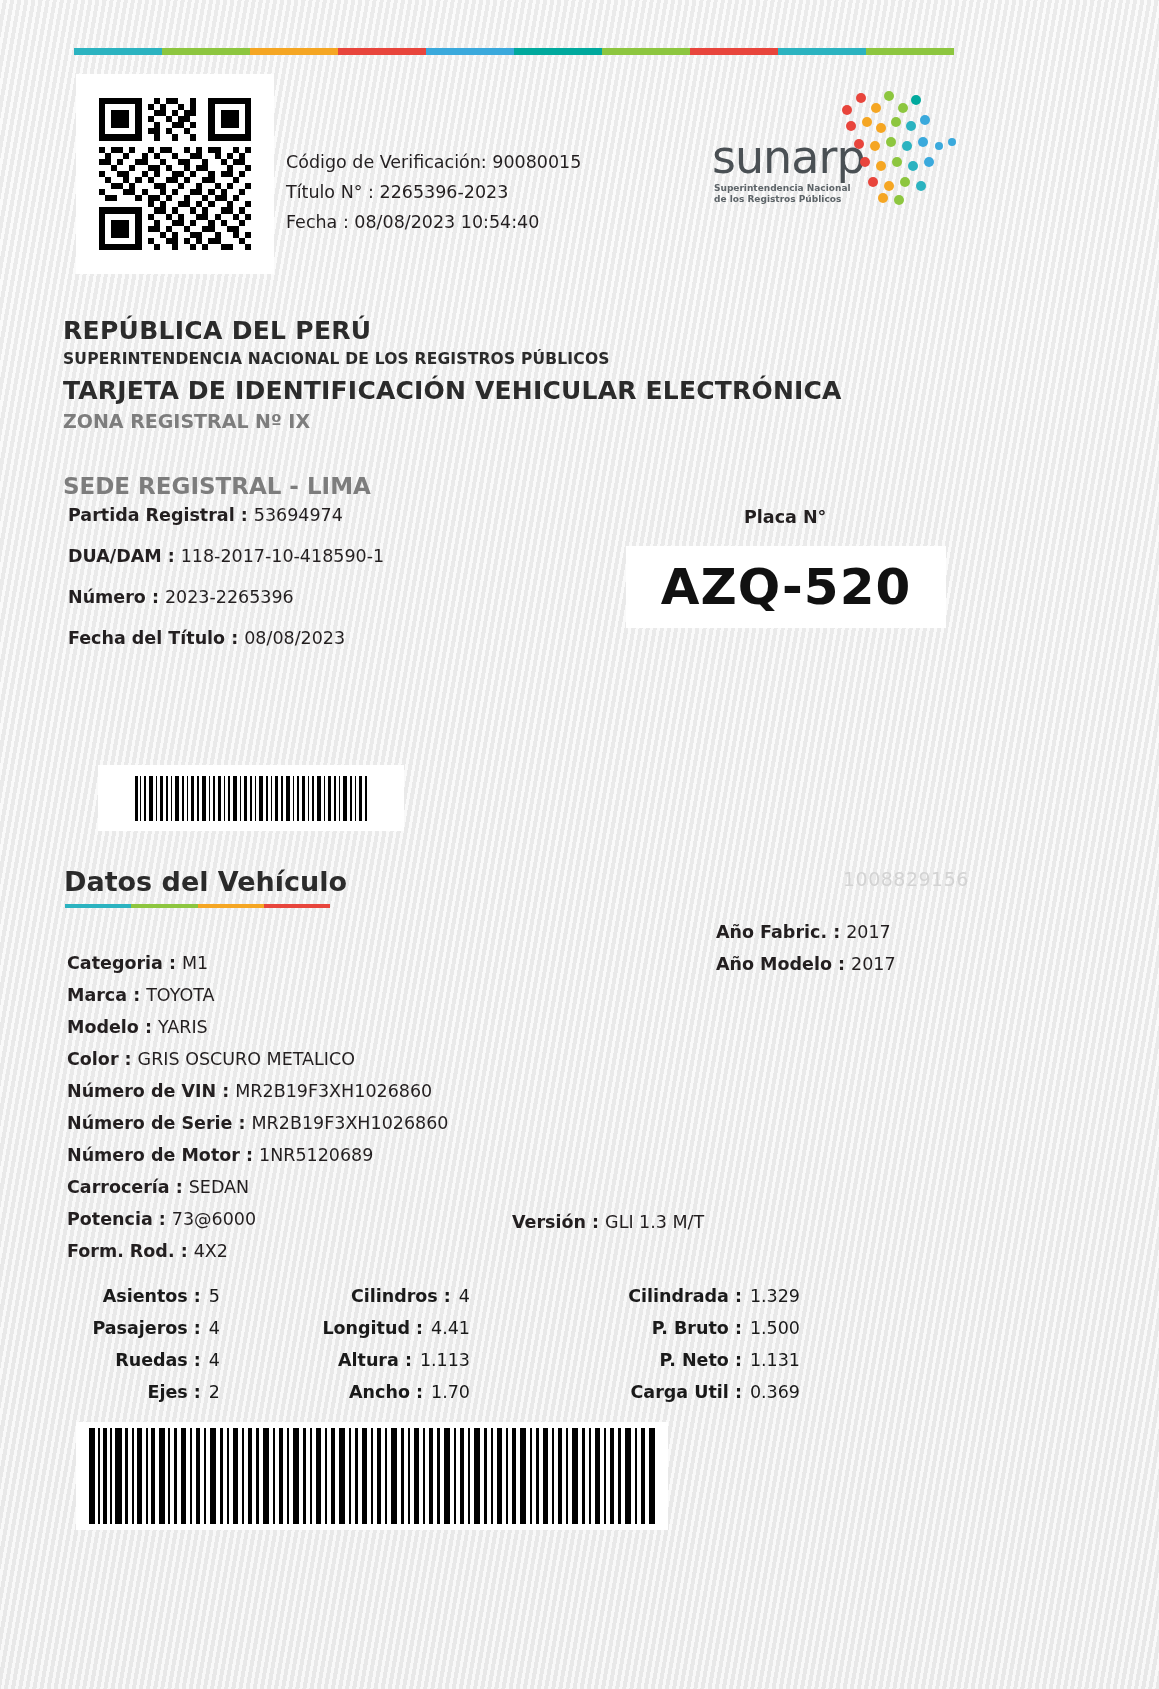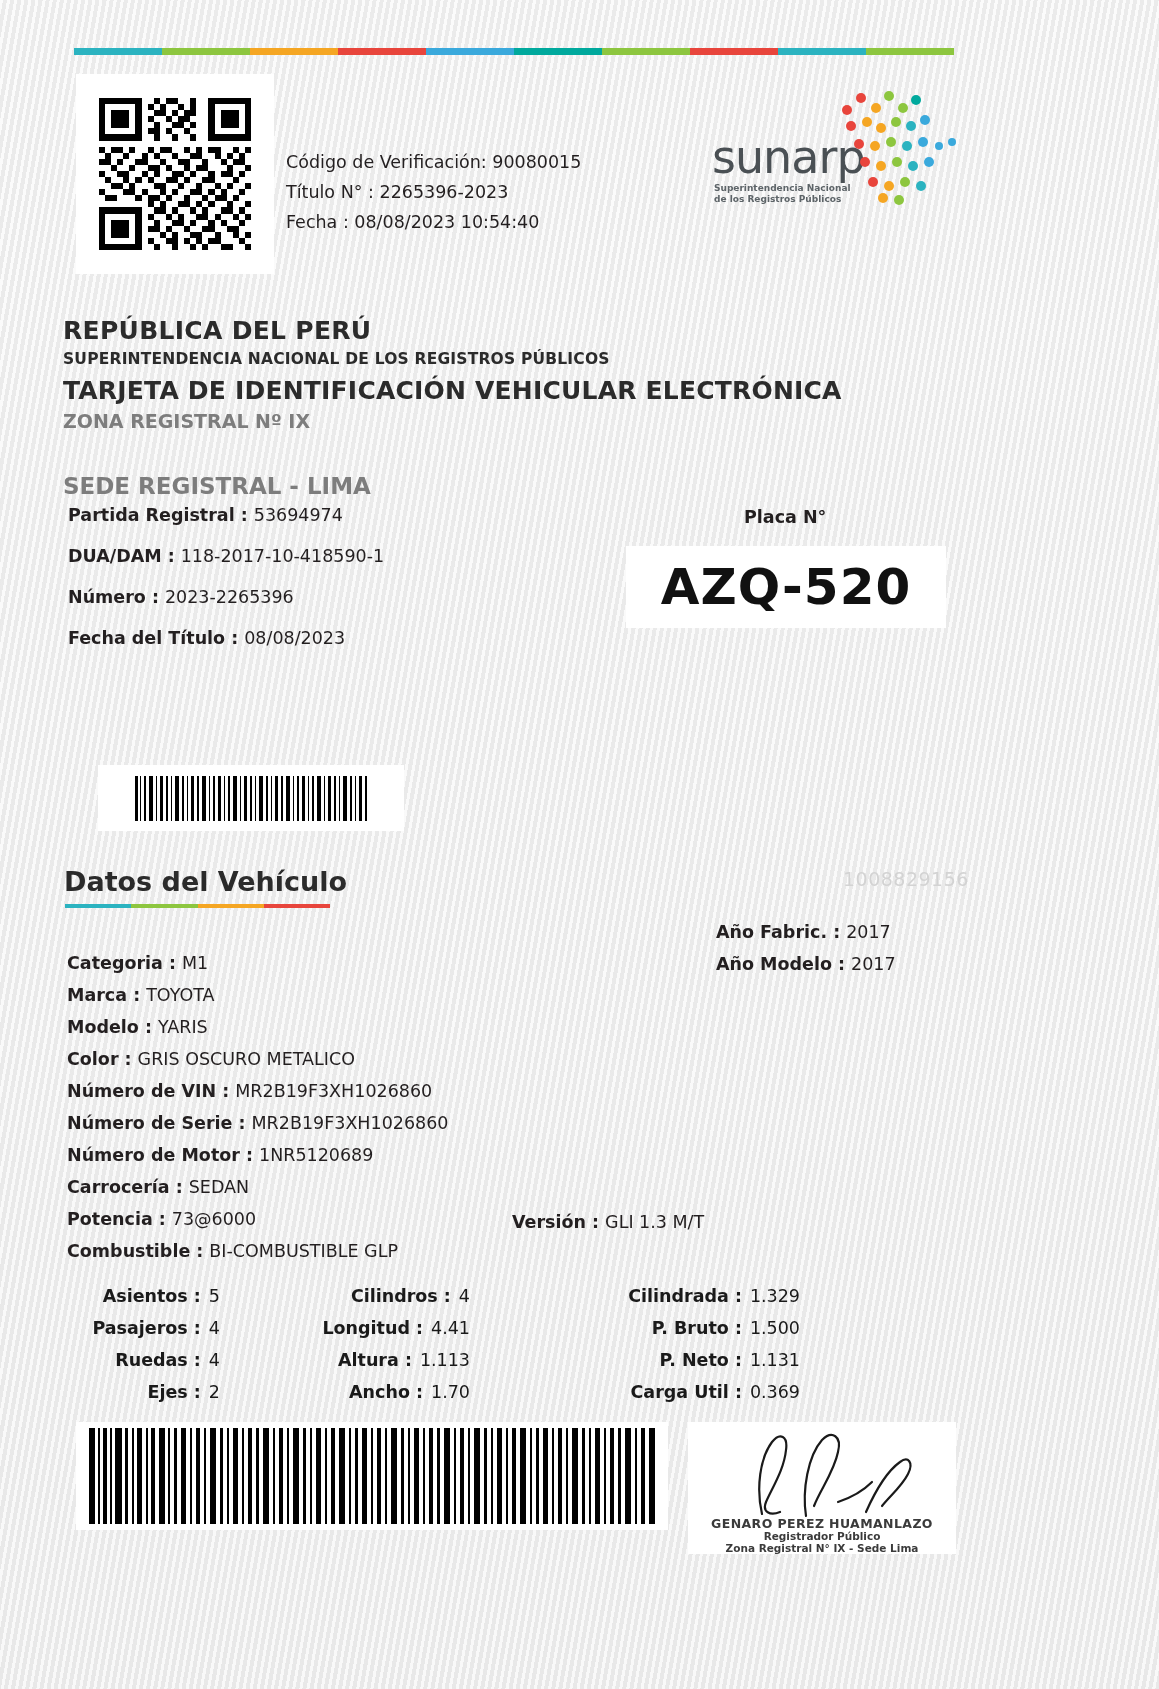--- a/index.html
+++ b/index.html
@@ -508,21 +508,21 @@
   <div class="left-specs">
     <div class="row spec" style="position:relative;left:0;top:0"><span class="k">Categoria :</span><span class="v">M1</span></div>
     <div class="row spec" style="position:relative;left:0;top:0"><span class="k">Marca :</span><span class="v">TOYOTA</span></div>
     <div class="row spec" style="position:relative;left:0;top:0"><span class="k">Modelo :</span><span class="v">YARIS</span></div>
     <div class="row spec" style="position:relative;left:0;top:0"><span class="k">Color :</span><span class="v">GRIS OSCURO METALICO</span></div>
     <div class="row spec" style="position:relative;left:0;top:0"><span class="k">Número de VIN :</span><span class="v">MR2B19F3XH1026860</span></div>
     <div class="row spec" style="position:relative;left:0;top:0"><span class="k">Número de Serie :</span><span class="v">MR2B19F3XH1026860</span></div>
     <div class="row spec" style="position:relative;left:0;top:0"><span class="k">Número de Motor :</span><span class="v">1NR5120689</span></div>
     <div class="row spec" style="position:relative;left:0;top:0"><span class="k">Carrocería :</span><span class="v">SEDAN</span></div>
     <div class="row spec" style="position:relative;left:0;top:0"><span class="k">Potencia :</span><span class="v">73@6000</span></div>
-    <div class="row spec" style="position:relative;left:0;top:0"><span class="k">Combustible :</span><span class="v">BI-COMBUSTIBLE GLP</span></div>
+    <div class="row spec" style="position:relative;left:0;top:0"><span class="k">Form. Rod. :</span><span class="v">4X2</span></div>
   </div>
 
   <div class="right-specs">
     <div class="row spec" style="position:relative;left:0;top:0"><span class="k">Año Fabric. :</span><span class="v">2017</span></div>
     <div class="row spec" style="position:relative;left:0;top:0"><span class="k">Año Modelo :</span><span class="v">2017</span></div>
   </div>
 
   <div class="spec version-row">
     <span class="k">Versión :</span><span class="v">GLI 1.3 M/T</span>
   </div>
@@ -626,27 +626,14 @@
           <rect x="521" y="0" width="4" height="96"></rect>
           <rect x="529" y="0" width="3" height="96"></rect>
           <rect x="536" y="0" width="6" height="96"></rect>
           <rect x="546" y="0" width="2" height="96"></rect>
           <rect x="552" y="0" width="4" height="96"></rect>
           <rect x="560" y="0" width="6" height="96"></rect>
       </g>
     </svg>
   </div>
 
-  <div class="sig-box">
-    <svg class="sig-svg" viewBox="0 0 215 92">
-      <g fill="none" stroke="#1a1a1a" stroke-width="2.2" stroke-linecap="round">
-        <path d="M46 86 C 40 60, 44 30, 56 14 C 64 4, 72 8, 70 22 C 68 42, 56 60, 50 74 C 46 84, 54 88, 64 84"></path>
-        <path d="M90 88 C 86 62, 92 28, 106 12 C 116 2, 126 8, 122 24 C 118 44, 104 62, 98 78"></path>
-        <path d="M122 74 C 134 70, 146 64, 156 54"></path>
-        <path d="M150 84 C 158 66, 170 44, 184 34 C 192 28, 198 34, 192 46 C 186 58, 174 68, 166 78"></path>
-      </g>
-    </svg>
-    <div class="sig-name">GENARO PEREZ HUAMANLAZO</div>
-    <div class="sig-role">Registrador Público</div>
-    <div class="sig-zone">Zona Registral N° IX - Sede Lima</div>
-  </div>
 
 </div>
 
 </body></html>

